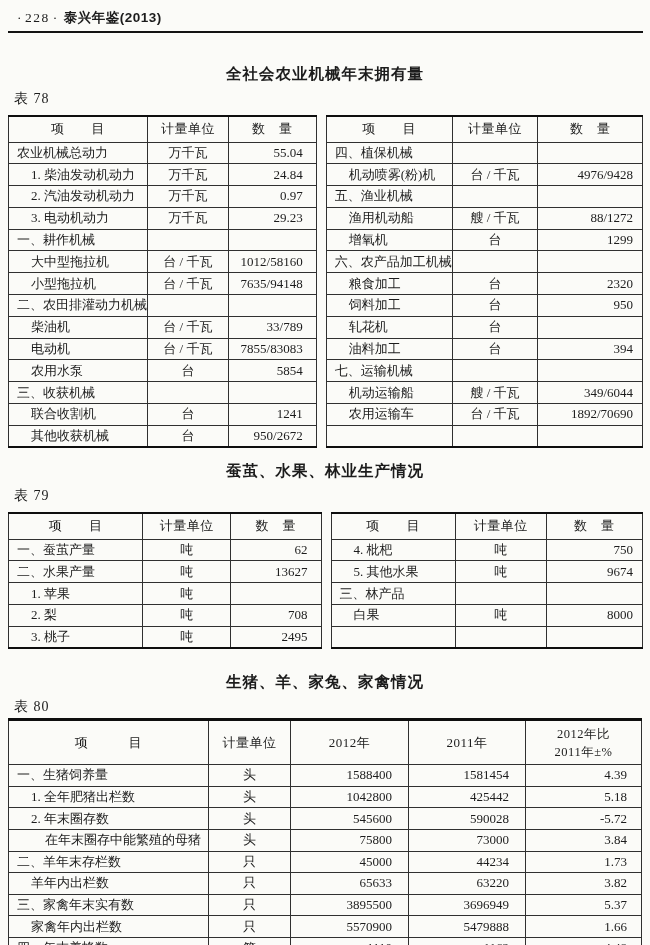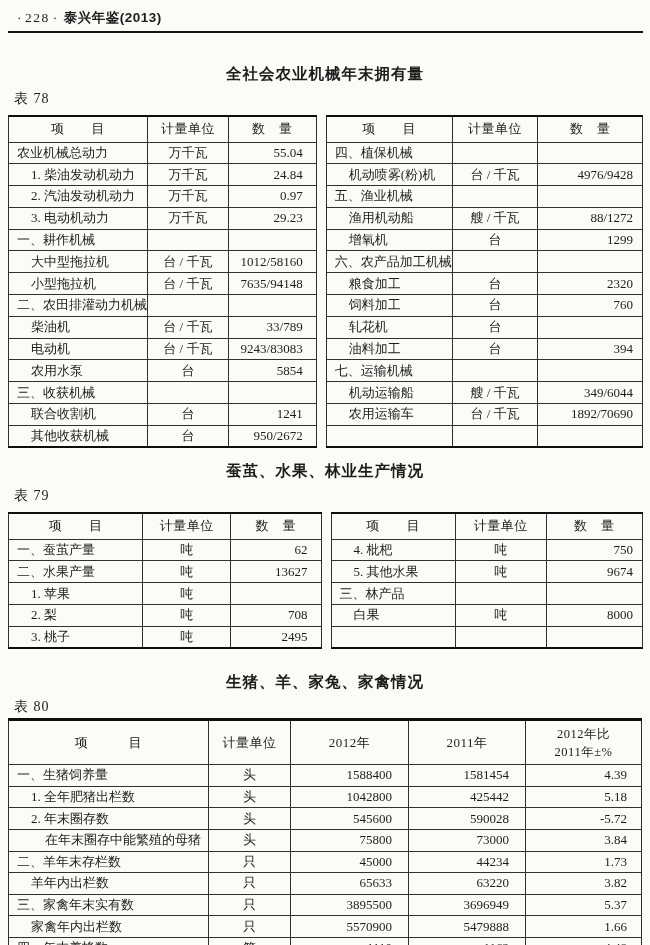--- a/index.html
+++ b/index.html
@@ -127,21 +127,21 @@
             <td class="col-value"></td>
           </tr>
           <tr>
             <td class="col-item" style="padding-left: 22px;">柴油机</td>
             <td class="col-unit">台 / 千瓦</td>
             <td class="col-value">33/789</td>
           </tr>
           <tr>
             <td class="col-item" style="padding-left: 22px;">电动机</td>
             <td class="col-unit">台 / 千瓦</td>
-            <td class="col-value">9243/83083</td>
+            <td class="col-value">7855/83083</td>
           </tr>
           <tr>
             <td class="col-item" style="padding-left: 22px;">农用水泵</td>
             <td class="col-unit">台</td>
             <td class="col-value">5854</td>
           </tr>
           <tr>
             <td class="col-item">三、收获机械</td>
             <td class="col-unit"></td>
             <td class="col-value"></td>
@@ -203,21 +203,21 @@
             <td class="col-value"></td>
           </tr>
           <tr>
             <td class="col-item" style="padding-left: 22px;">粮食加工</td>
             <td class="col-unit">台</td>
             <td class="col-value">2320</td>
           </tr>
           <tr>
             <td class="col-item" style="padding-left: 22px;">饲料加工</td>
             <td class="col-unit">台</td>
-            <td class="col-value">760</td>
+            <td class="col-value">950</td>
           </tr>
           <tr>
             <td class="col-item" style="padding-left: 22px;">轧花机</td>
             <td class="col-unit">台</td>
             <td class="col-value"></td>
           </tr>
           <tr>
             <td class="col-item" style="padding-left: 22px;">油料加工</td>
             <td class="col-unit">台</td>
             <td class="col-value">394</td>

